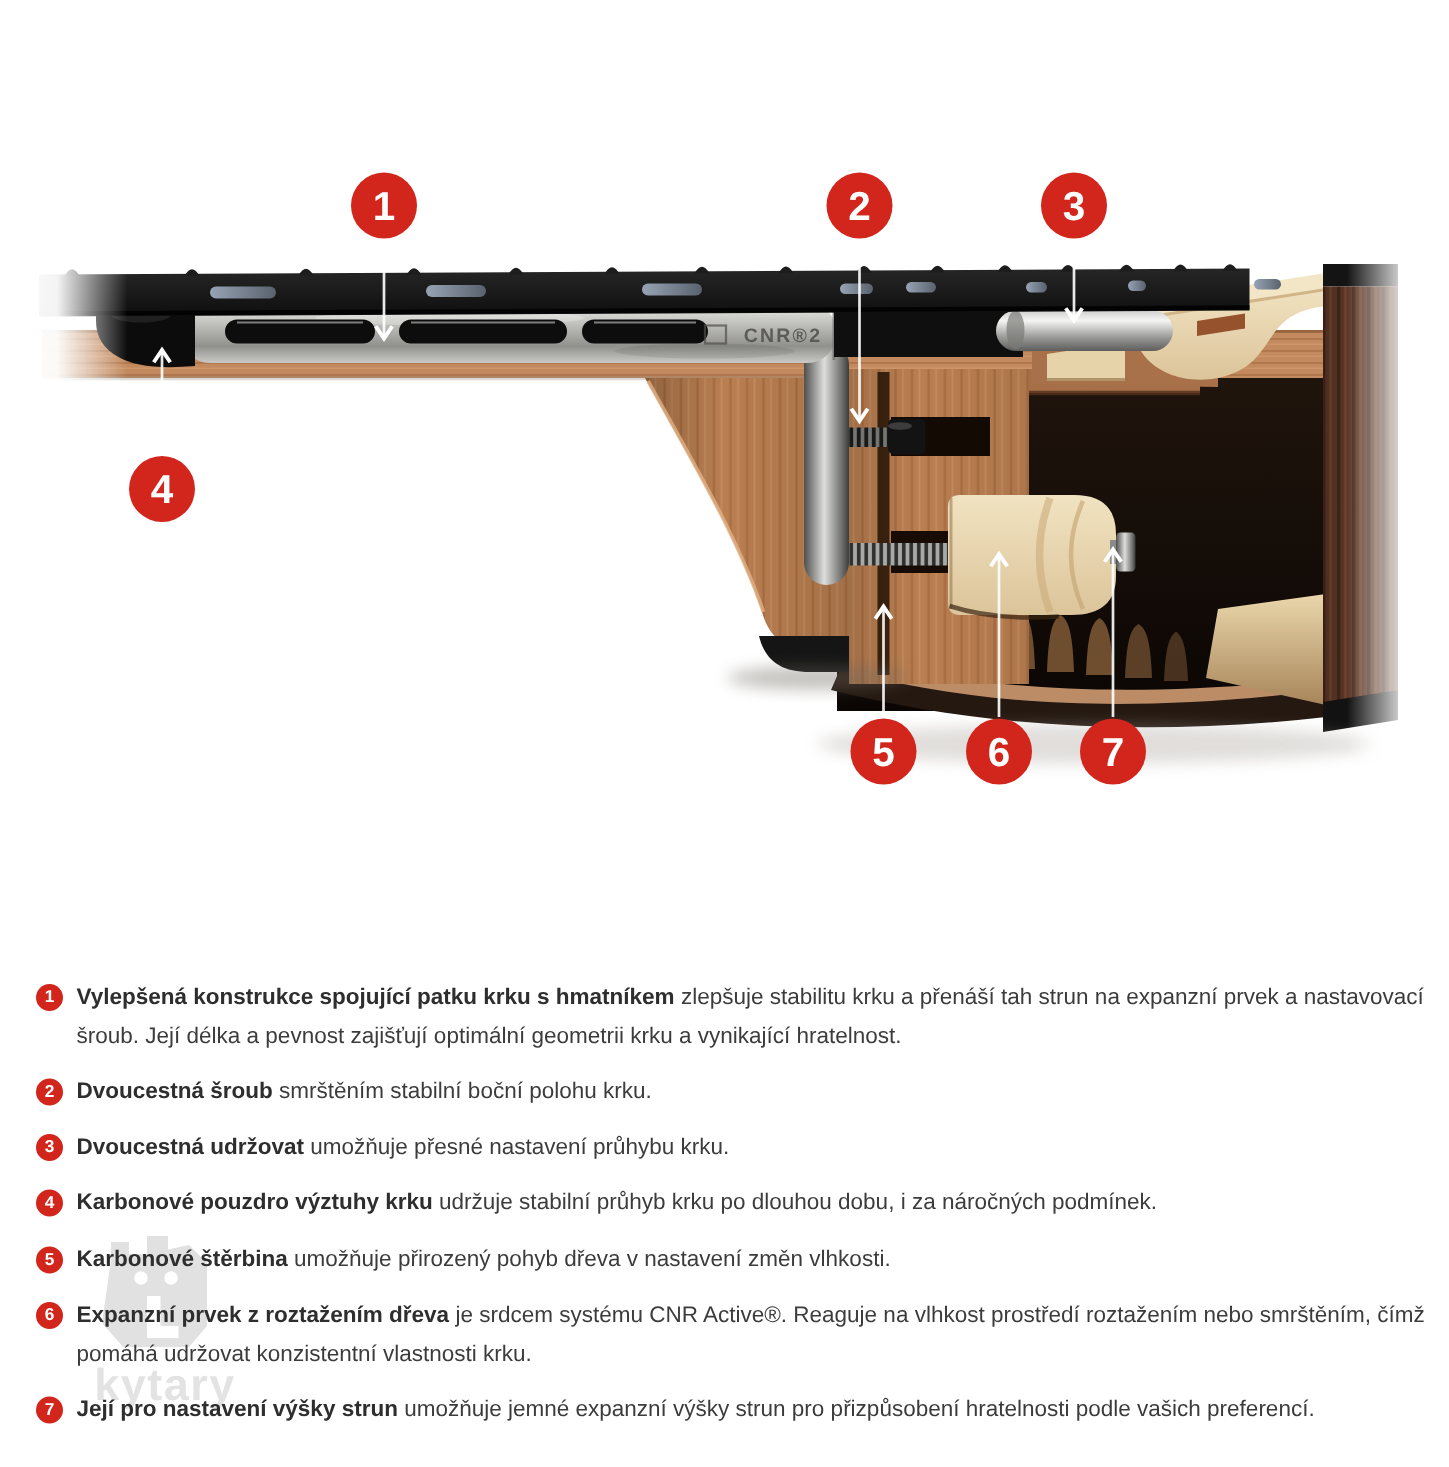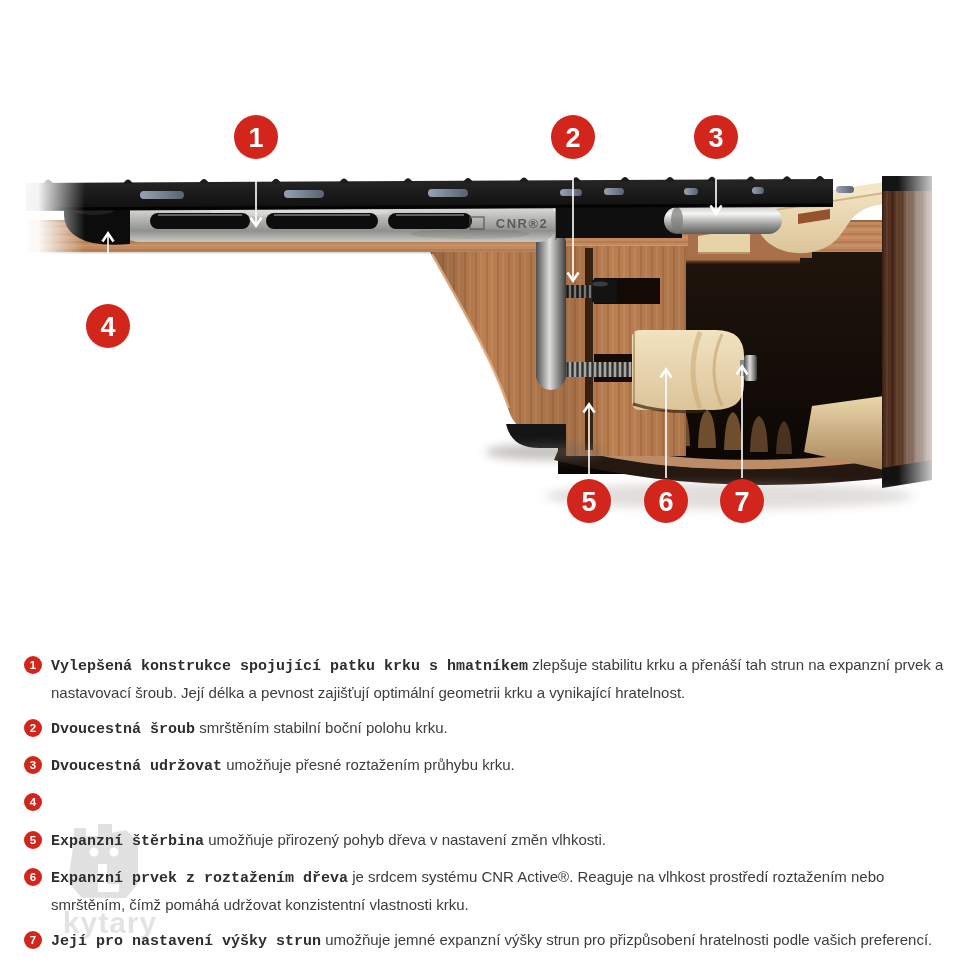--- a/index.html
+++ b/index.html
@@ -7,21 +7,21 @@
          font-family:"Liberation Sans",sans-serif;}
   .diagram{position:absolute;left:0;top:0;z-index:2;}
   
   .watermark{position:absolute;left:50px;top:820px;z-index:1;opacity:.55;text-align:center;}
   .wm-text{font-size:30px;font-weight:bold;color:#cdcdcd;letter-spacing:1px;margin-top:-2px;}
   
   .legend-row{position:absolute;left:24px;width:928px;display:flex;gap:9px;align-items:flex-start;z-index:3;}
   .bullet{flex:0 0 18px;width:18px;height:18px;border-radius:50%;background:#d2251c;color:#fff;
           font-size:11.5px;font-weight:bold;display:flex;align-items:center;justify-content:center;margin-top:4px;}
   .legend-text{font-size:15px;line-height:26px;color:#3c3c3c;margin:0;}
-  .legend-text b{color:#2e2e2e;font-family:Liberation Mono, monospace;}
+  .legend-text b{color:#2e2e2e;}
   .co-num{font-size:27px;font-weight:bold;fill:#ffffff;text-anchor:middle;}
   .leader{stroke:#ffffff;stroke-width:1.8;stroke-opacity:.9;fill:none;}
   .engrave{font-size:13px;font-weight:bold;fill:#504f49;letter-spacing:1.5px;opacity:.85;}
 </style>
 </head>
 <body>
 
 <div class="stage">
 
   <svg class="diagram" width="966" height="560" viewBox="0 0 966 560">
@@ -321,32 +321,33 @@
   <div class="legend-row" style="top:715px">
     <span class="bullet">
         <span>2</span>
       </span>
     <p class="legend-text"><b>Dvoucestná šroub</b> <span>smrštěním stabilní boční polohu krku.</span></p>
   </div>
   <div class="legend-row" style="top:752px">
     <span class="bullet">
         <span>3</span>
       </span>
-    <p class="legend-text"><b>Dvoucestná udržovat</b> <span>umožňuje přesné roztažením průhybu krku.</span></p>
+    <p class="legend-text"><b>Dvoucestná udržovat</b> <span>umožňuje přesné nastavení průhybu krku.</span></p>
   </div>
   <div class="legend-row" style="top:789px">
     <span class="bullet">
         <span>4</span>
       </span>
+    <p class="legend-text"><b>Karbonové pouzdro výztuhy krku</b> <span>udržuje stabilní průhyb krku po dlouhou dobu, i za náročných podmínek.</span></p>
   </div>
   <div class="legend-row" style="top:827px">
     <span class="bullet">
         <span>5</span>
       </span>
-    <p class="legend-text"><b>Expanzní štěrbina</b> <span>umožňuje přirozený pohyb dřeva v nastavení změn vlhkosti.</span></p>
+    <p class="legend-text"><b>Karbonové štěrbina</b> <span>umožňuje přirozený pohyb dřeva v nastavení změn vlhkosti.</span></p>
   </div>
   <div class="legend-row" style="top:864px">
     <span class="bullet">
         <span>6</span>
       </span>
     <p class="legend-text"><b>Expanzní prvek z roztažením dřeva</b> <span>je srdcem systému CNR Active®. Reaguje na vlhkost prostředí roztažením nebo smrštěním, čímž pomáhá udržovat konzistentní vlastnosti krku.</span></p>
   </div>
   <div class="legend-row" style="top:927px">
     <span class="bullet">
         <span>7</span>

